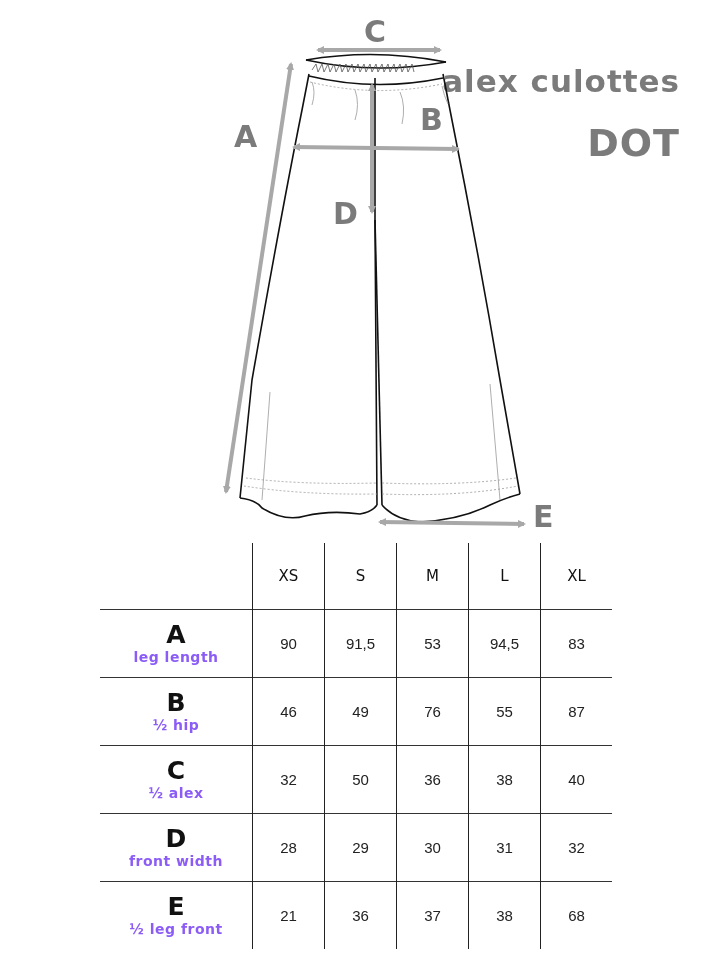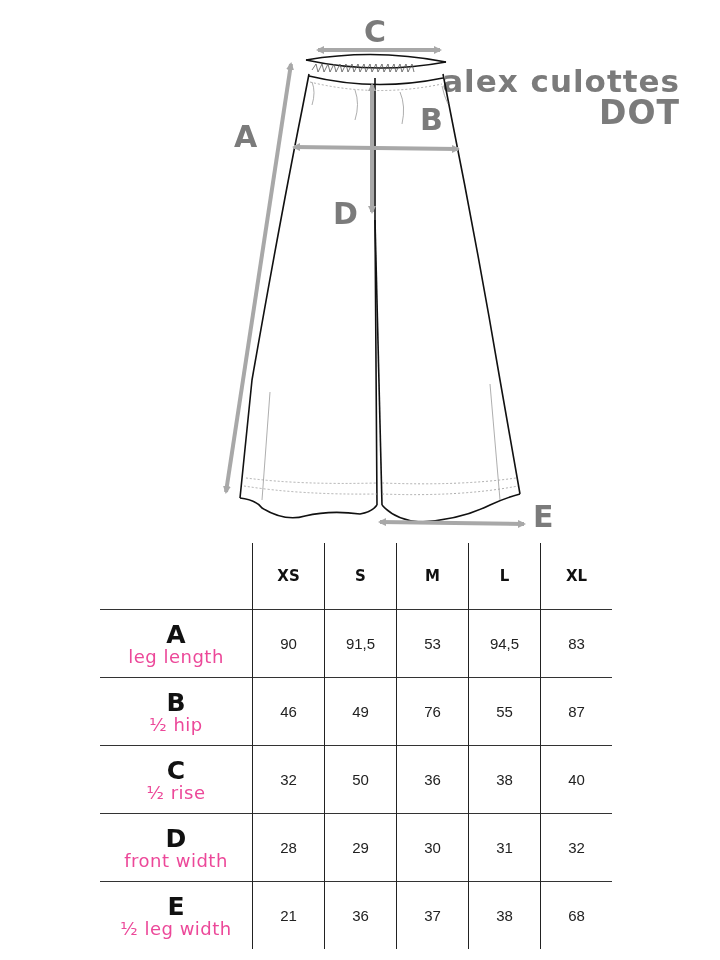--- a/index.html
+++ b/index.html
@@ -1,33 +1,33 @@
 <!DOCTYPE html>
 <html><head>
 <meta charset="utf-8">
 <style>
   html, body { margin: 0; padding: 0; background: #ffffff; }
   body { width: 720px; height: 960px; position: relative; overflow: hidden; font-family: "DejaVu Sans", sans-serif; }
   .title { position: absolute; right: 40px; text-align: right; color: #7b7b7b; font-weight: bold; letter-spacing: 1px; margin-top: 35px; }
   .title-line1 { top: 28px; font-size: 31px; }
-  .title-line2 { top: 58px; font-size: 33px; }
+  .title-line2 { top: 86px; font-size: 38px; }
   .diagram { position: absolute; left: 0; top: 0; width: 720px; height: 540px; }
   .dim-label { font-family: "DejaVu Sans", sans-serif; font-weight: bold; fill: #7b7b7b; font-size: 30px; }
   table.size-table { position: absolute; left: 100px; top: 543px; border-collapse: collapse; }
   table.size-table td, table.size-table th { padding: 0; text-align: center; vertical-align: middle; }
-  .hdr-cell { height: 66px; font-weight: bold; font-size: 15px; color: #111; }
+  .hdr-cell { height: 66px; font-weight: normal; font-size: 15px; color: #111; }
   .row-cell { height: 67px; }
   .col-label { width: 152px; }
   .col-size { width: 71px; }
   tr.header-row th { border-left: 1.5px solid #222; }
   tr.header-row th:first-child { border-left: none; }
   tr.data-row td { border-top: 1.5px solid #333; border-left: 1.5px solid #222; }
   tr.data-row td:first-child { border-left: none; }
   .letter { font-weight: bold; font-size: 25px; line-height: 26px; color: #111; display: block; }
-  .desc { font-weight: normal; font-size: 18px; line-height: 18px; color: #ec4899; display: block; letter-spacing: 0.5px; }
+  .desc { font-weight: bold; font-size: 14px; line-height: 18px; color: #8b5cf6; display: block; letter-spacing: 0.5px; }
   .val { font-family: Liberation Sans, sans-serif; font-size: 15px; color: #222; }
 </style>
 </head>
 <body>
 
 <div class="title title-line1">alex culottes</div>
 <div class="title title-line2">DOT</div>
 
 <svg class="diagram" viewBox="0 0 720 540" xmlns="http://www.w3.org/2000/svg">
   <defs>
@@ -118,21 +118,21 @@
     <td class="row-cell val">46</td>
     <td class="row-cell val">49</td>
     <td class="row-cell val">76</td>
     <td class="row-cell val">55</td>
     <td class="row-cell val">87</td>
   </tr>
 
   <tr class="data-row">
     <td class="row-cell col-label">
       <span class="letter">C</span>
-      <span class="desc">½ rise</span>
+      <span class="desc">½ alex</span>
     </td>
     <td class="row-cell val">32</td>
     <td class="row-cell val">50</td>
     <td class="row-cell val">36</td>
     <td class="row-cell val">38</td>
     <td class="row-cell val">40</td>
   </tr>
 
   <tr class="data-row">
     <td class="row-cell col-label">
@@ -142,21 +142,21 @@
     <td class="row-cell val">28</td>
     <td class="row-cell val">29</td>
     <td class="row-cell val">30</td>
     <td class="row-cell val">31</td>
     <td class="row-cell val">32</td>
   </tr>
 
   <tr class="data-row">
     <td class="row-cell col-label">
       <span class="letter">E</span>
-      <span class="desc">½ leg width</span>
+      <span class="desc">½ leg front</span>
     </td>
     <td class="row-cell val">21</td>
     <td class="row-cell val">36</td>
     <td class="row-cell val">37</td>
     <td class="row-cell val">38</td>
     <td class="row-cell val">68</td>
   </tr>
 </tbody>
   </table>
 

